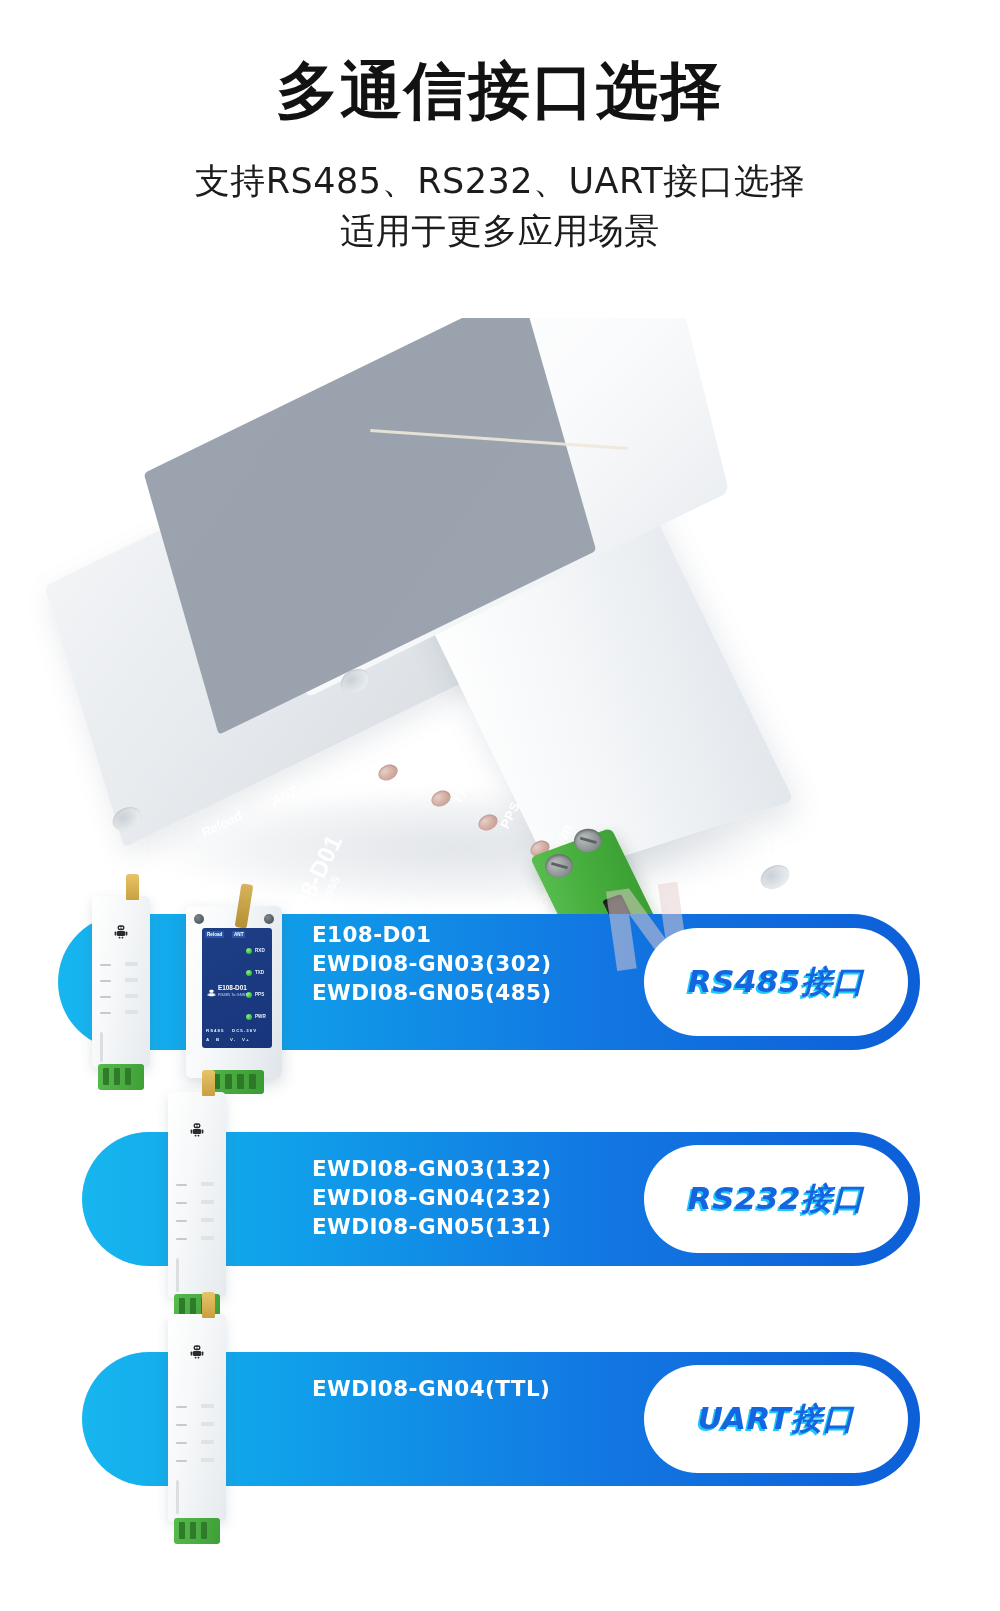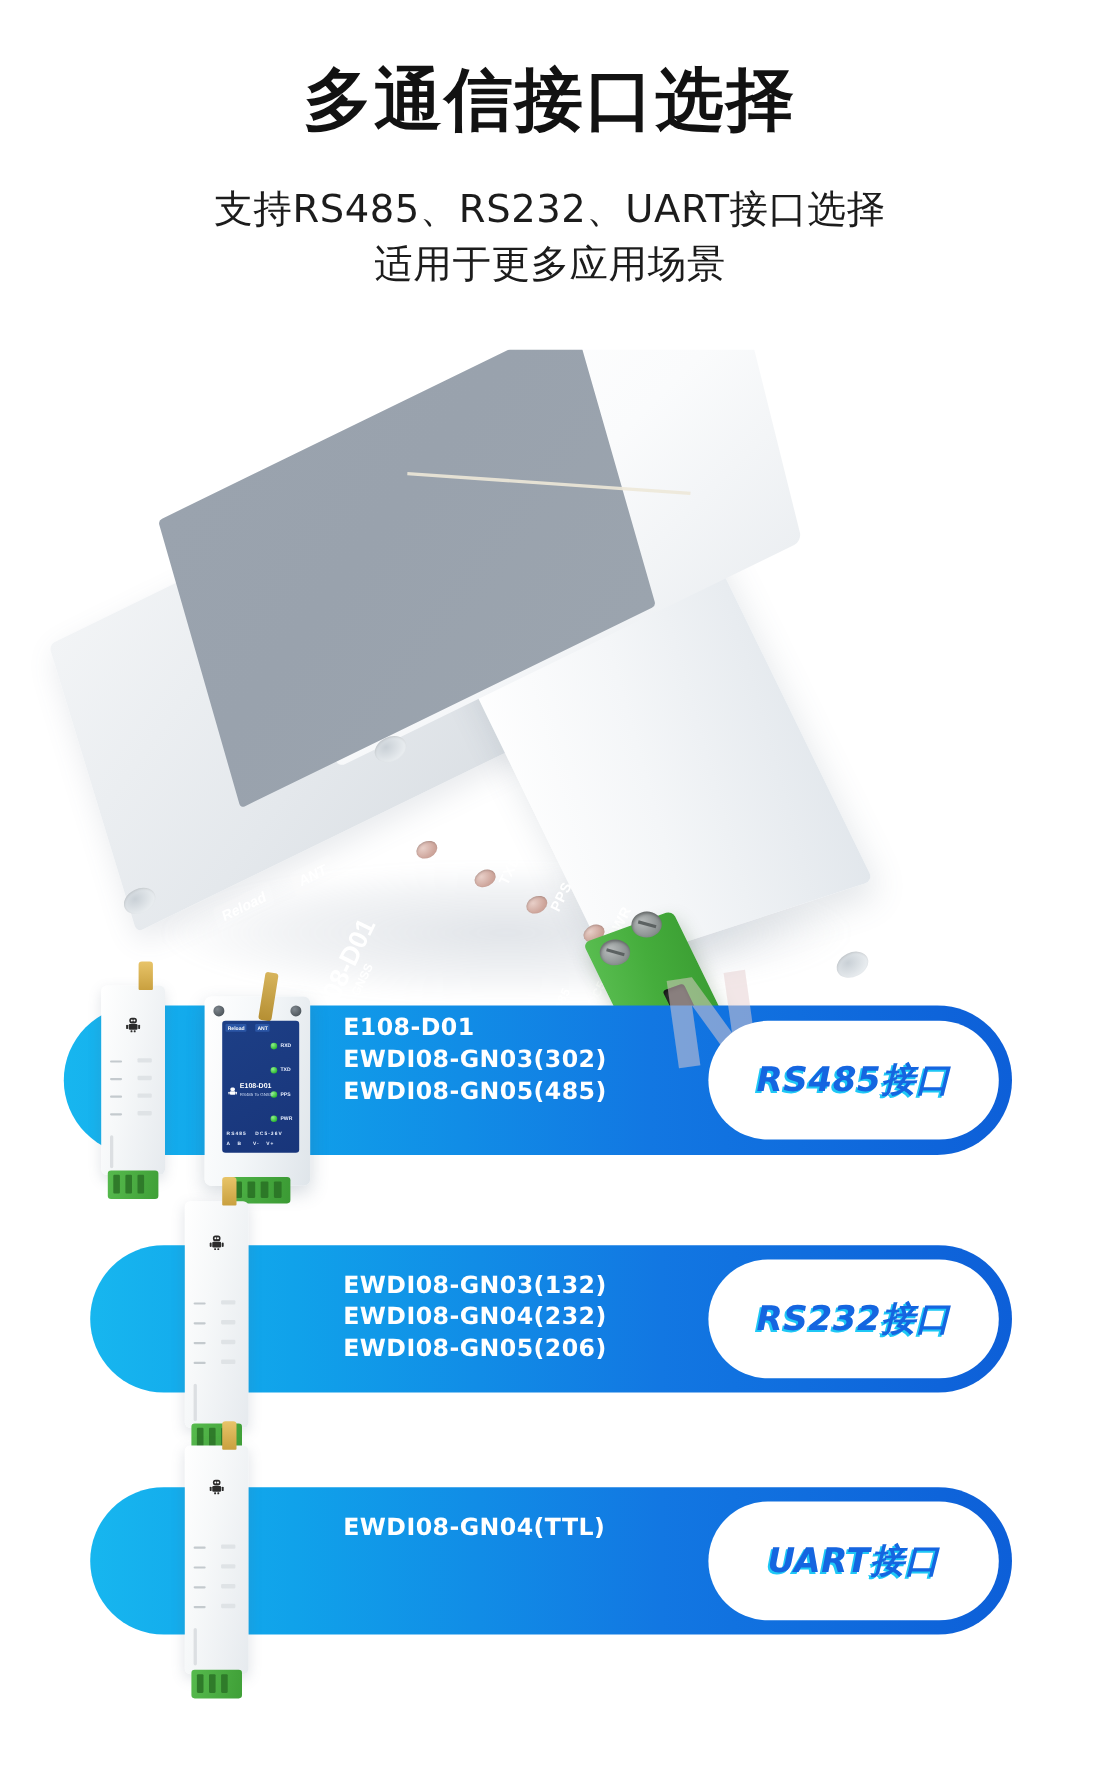--- a/index.html
+++ b/index.html
@@ -26,21 +26,21 @@
     margin: 0;
     padding-top: 58px;
     font-size: 62px;
     line-height: 1.08;
     font-weight: bold;
     color: #121212;
     letter-spacing: 2px;
     font-family: "DejaVu Sans", "Liberation Sans", sans-serif;
   }
   .subtitle {
-    margin: 18px;
+    margin: 8px;
     padding-top: 24px;
     font-size: 35px;
     line-height: 1.42;
     color: #1c1c1c;
     font-family: "DejaVu Sans", "Liberation Sans", sans-serif;
     letter-spacing: 0.5px;
   }
   .subtitle-line {
     display: block;
   }
@@ -681,21 +681,21 @@
       <div class="mini-green-conn" style="left:6px; top:202px;">
         <div class="mpin" style="left:5px;"></div>
         <div class="mpin" style="left:16px;"></div>
         <div class="mpin" style="left:27px;"></div>
       </div>
     </div>
 
     <div class="model-list" style="left:312px; top:44px;">
       <span class="model-line">EWDI08-GN03(132)</span>
       <span class="model-line">EWDI08-GN04(232)</span>
-      <span class="model-line">EWDI08-GN05(206)</span>
+      <span class="model-line">EWDI08-GN05(131)</span>
     </div>
 
     <div class="iface-badge" style="left:644px; top:35px;">
       <span class="iface-badge-label">RS232接口</span>
     </div>
   </div>
 
   <div class="iface-row row-3">
     <div class="row-bar" style="left:82px; top:22px; width:838px; height:134px;"></div>
 

